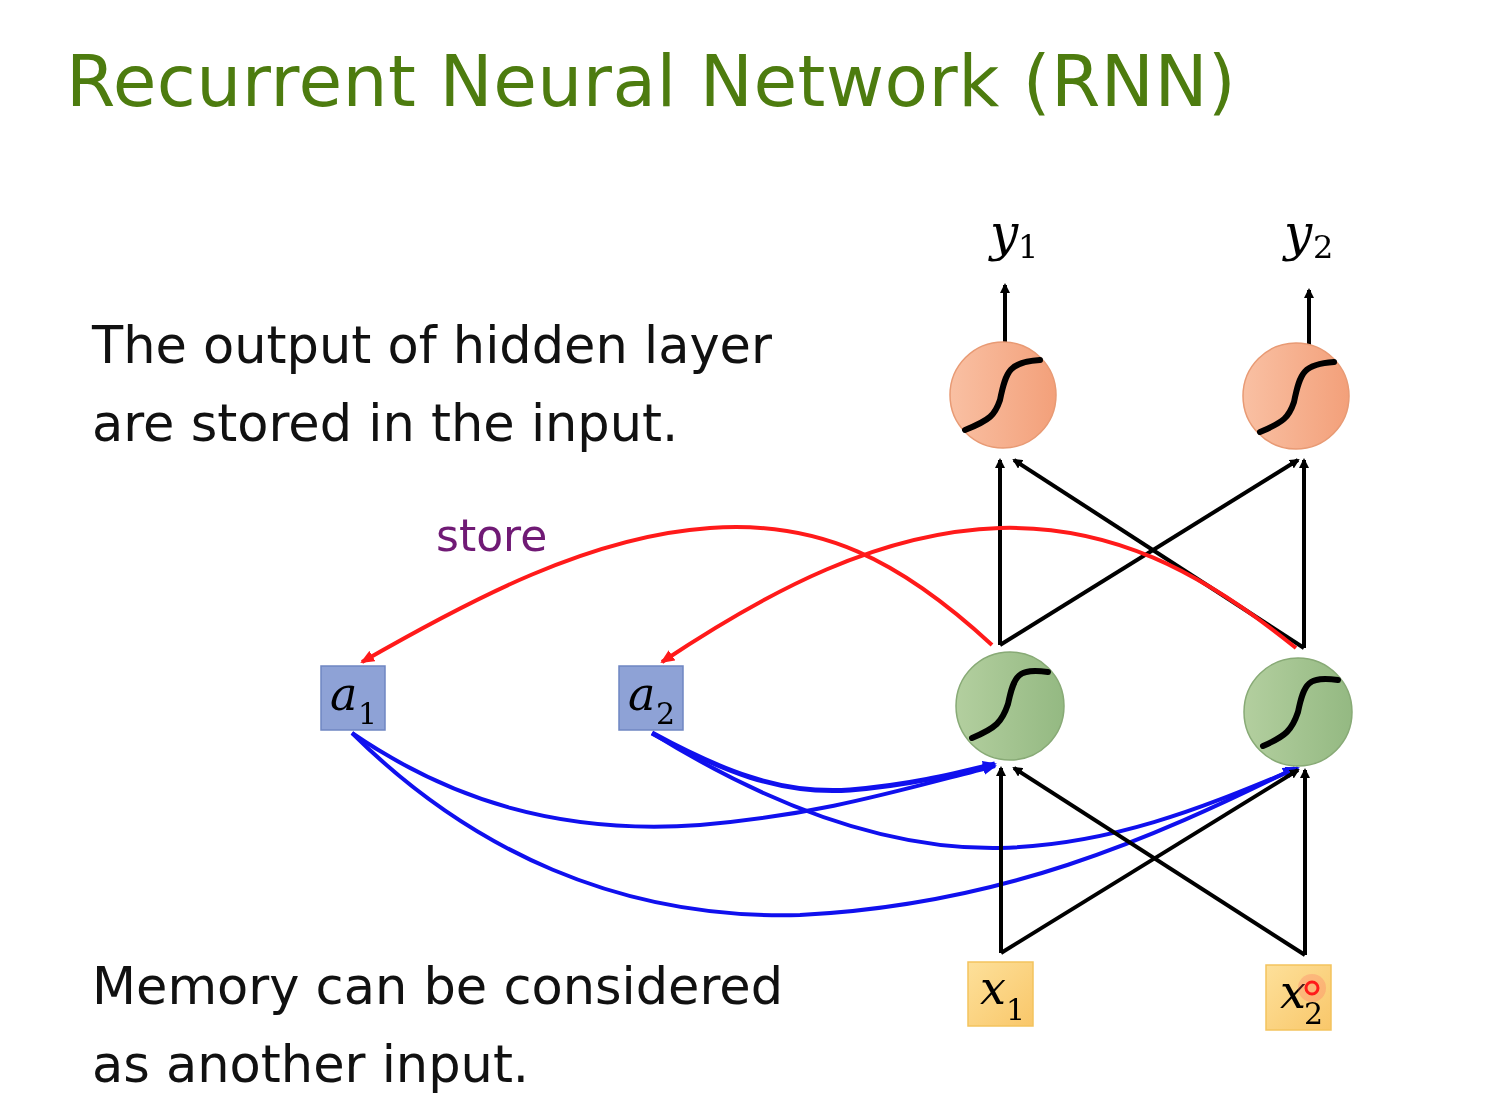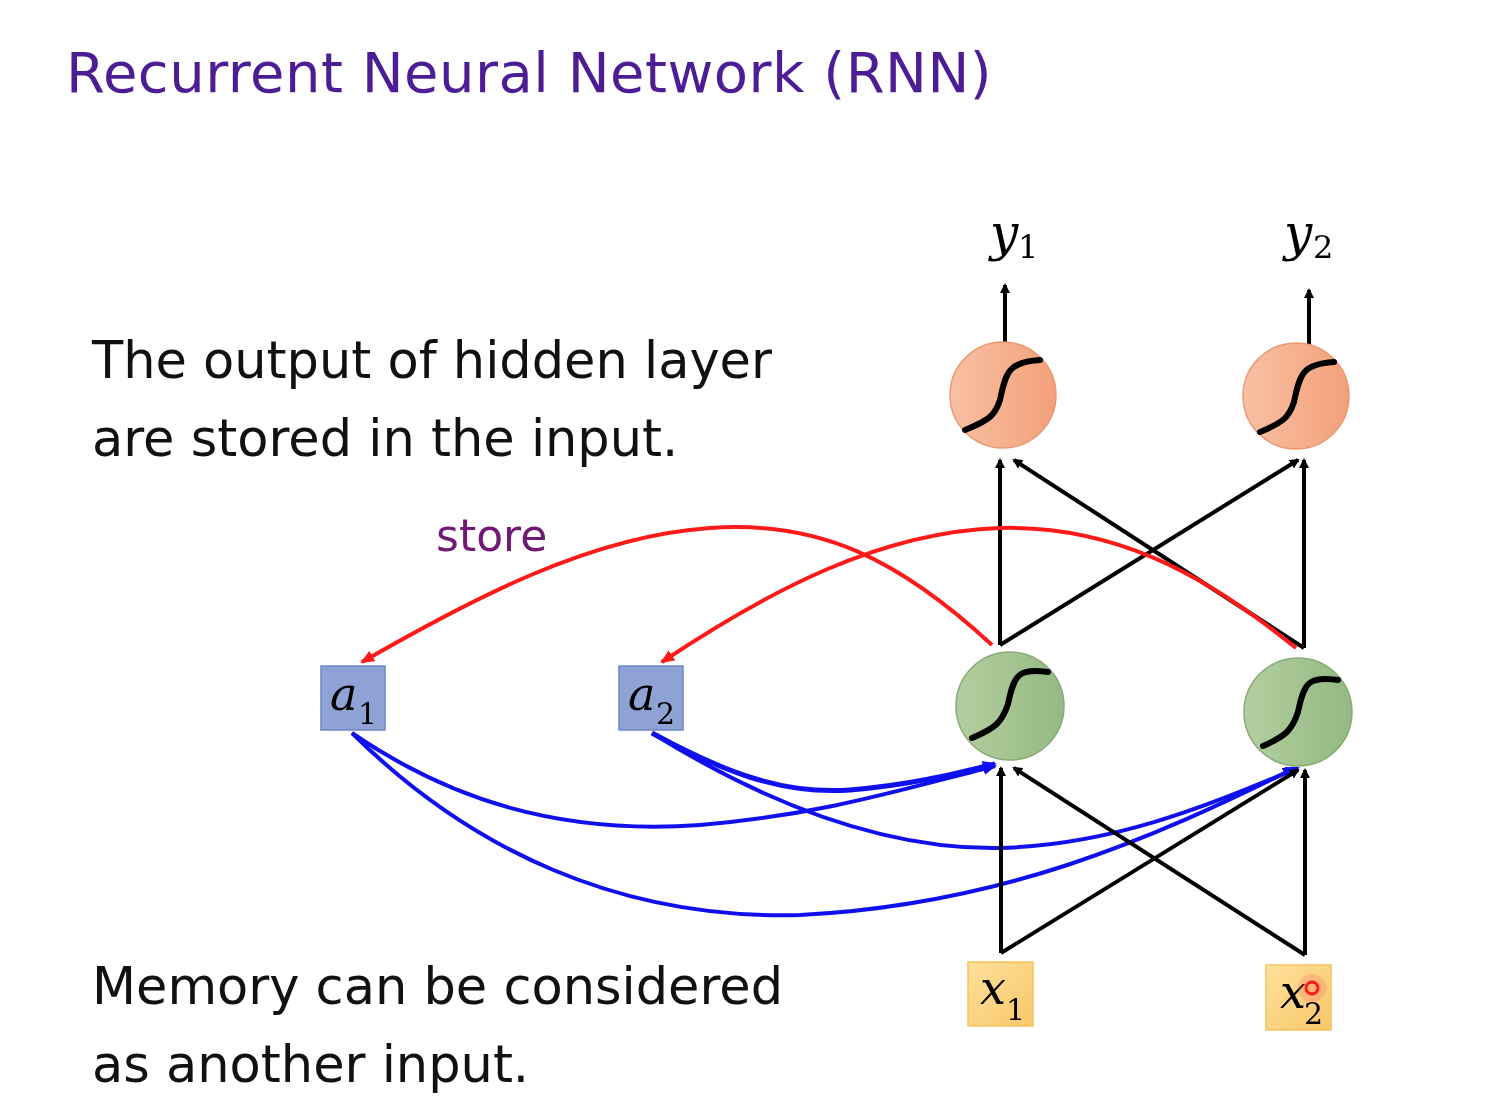--- a/index.html
+++ b/index.html
@@ -1,19 +1,19 @@
 <!DOCTYPE html>
 <html><head>
 <meta charset="utf-8">
 <style>
   html, body { margin: 0; padding: 0; background: #ffffff; }
   body { width: 1505px; height: 1100px; position: relative; overflow: hidden; font-family: "DejaVu Sans", sans-serif; }
-  .title { position: absolute; left: 66px; top: 40px; font-size: 56px; color: #4c1d95; letter-spacing: 0.5px; font-family: "DejaVu Sans", sans-serif; font-weight: normal; white-space: nowrap; }
+  .title { position: absolute; left: 66px; top: 40px; font-size: 71px; color: #4d7c0f; letter-spacing: 0.5px; font-family: "DejaVu Sans", sans-serif; font-weight: normal; white-space: nowrap; }
   .text-block { position: absolute; font-size: 51px; color: #111; line-height: 78px; font-family: "DejaVu Sans", sans-serif; }
-  .text-top { left: 92px; top: 322px; }
+  .text-top { left: 92px; top: 307px; }
   .text-bottom { left: 92px; top: 948px; }
   .store-label { position: absolute; left: 436px; top: 510px; font-size: 44px; color: #701a75; font-family: "DejaVu Sans", sans-serif; }
   svg.diagram { position: absolute; left: 0; top: 0; }
   .math { font-family: "DejaVu Serif", serif; font-style: italic; }
   .sub { font-family: "DejaVu Serif", serif; font-style: normal; }
 </style>
 </head>
 <body>
 
 <div class="title">Recurrent Neural Network (RNN)</div>

